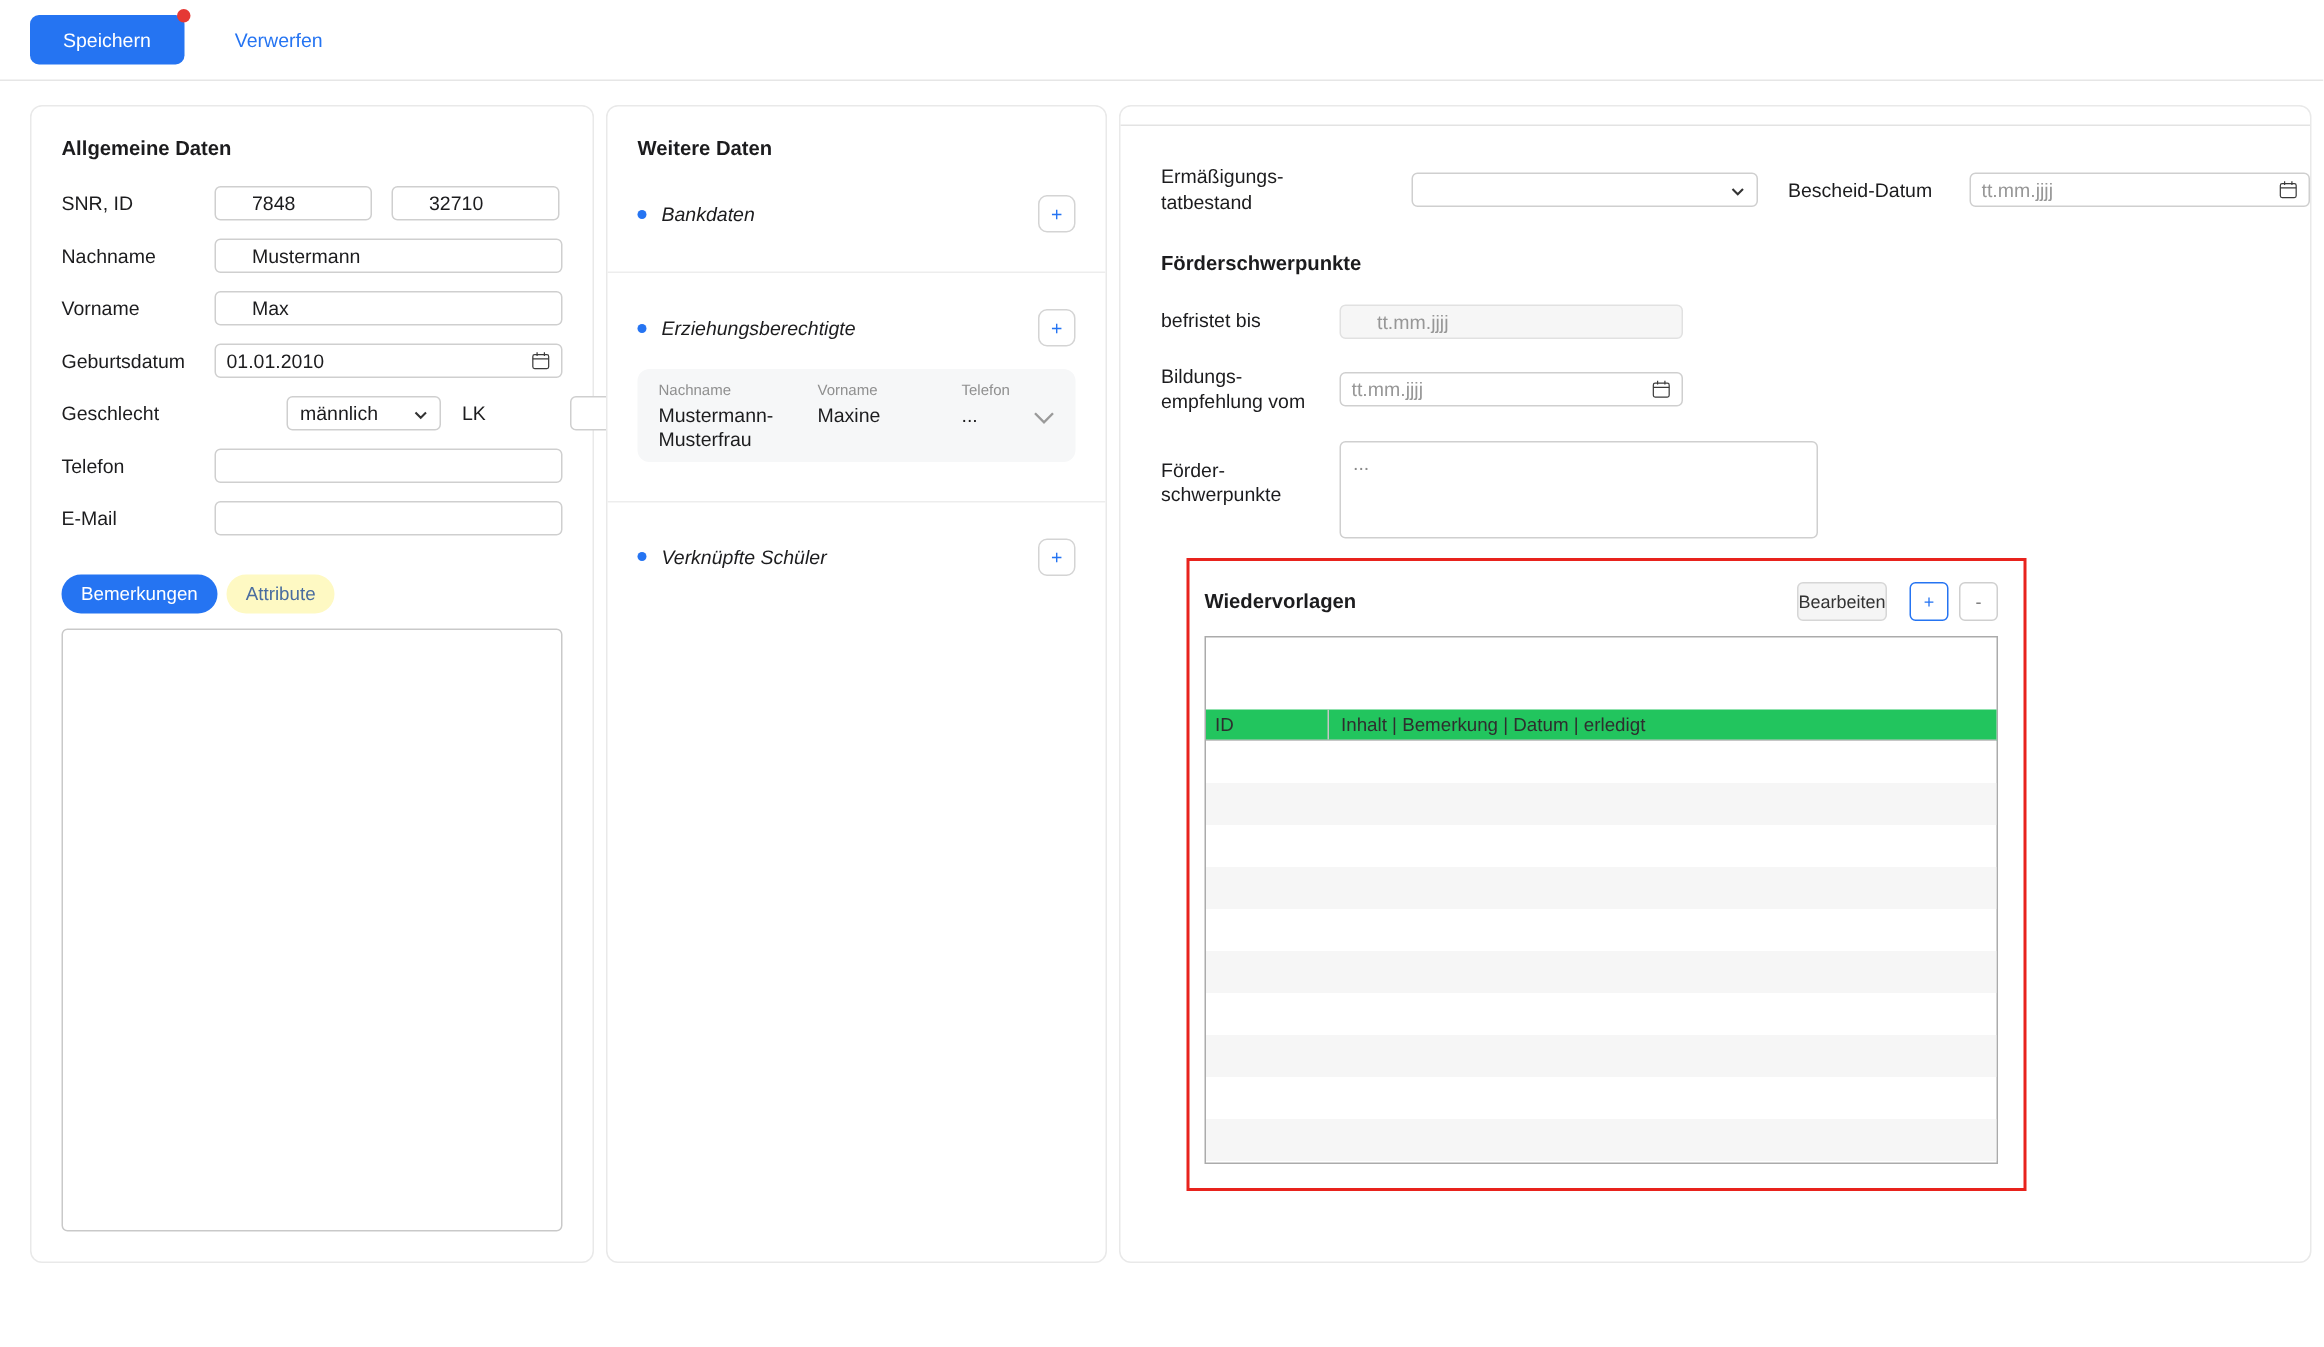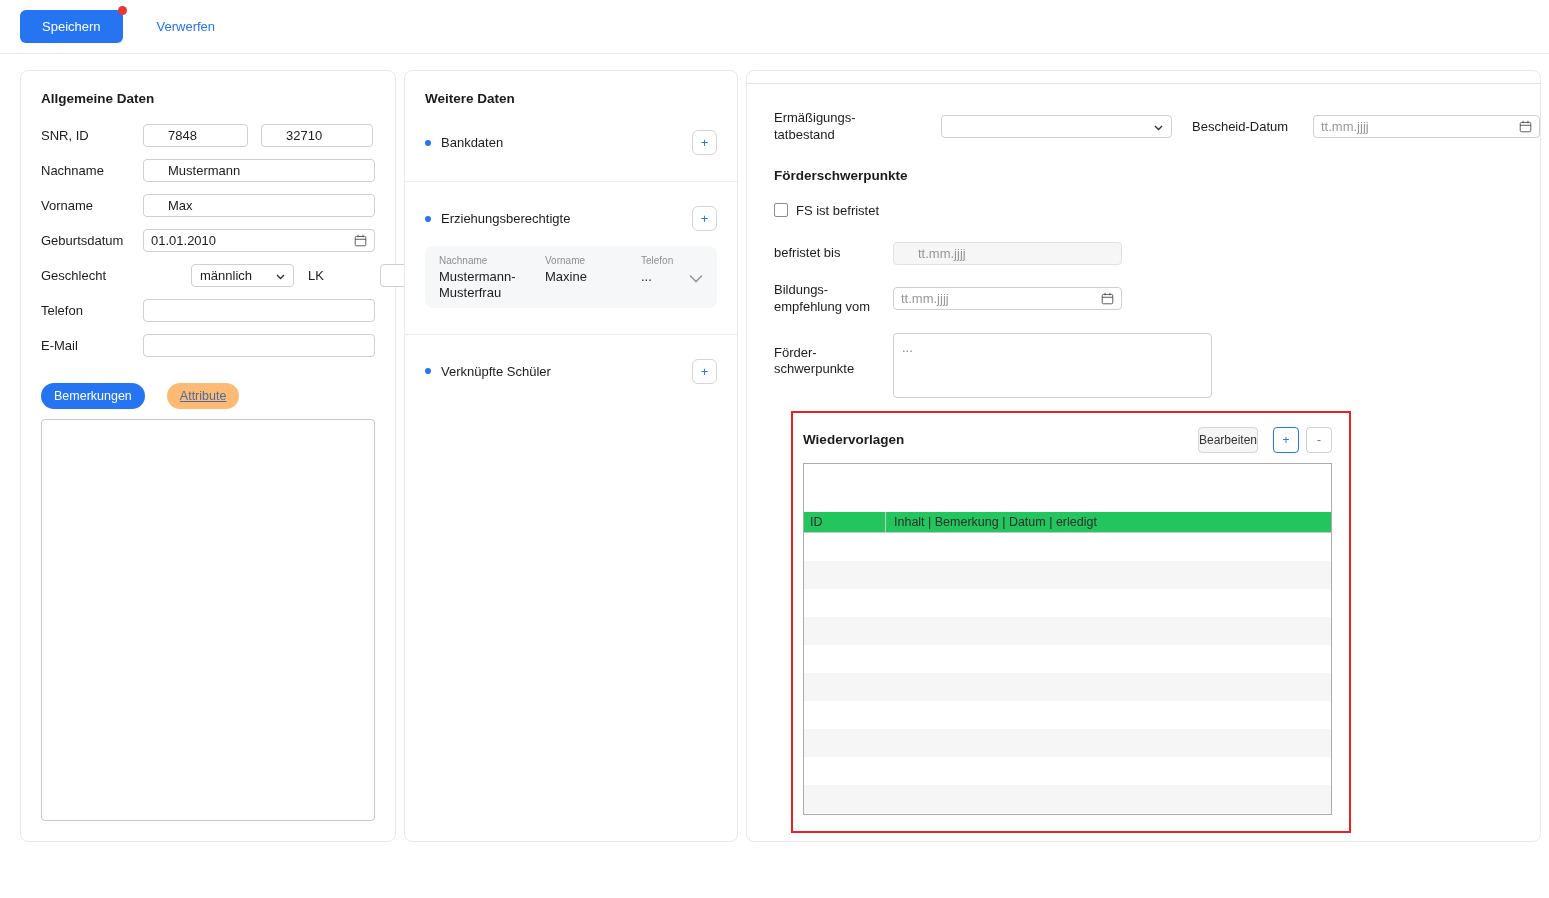--- a/index.html
+++ b/index.html
@@ -51,34 +51,34 @@
   .form-row { display: flex; align-items: center; margin-bottom: 12px; }
   .form-label { width: 102px; flex: none; font-size: 13px; }
   .inputs { flex: 1; display: flex; gap: 13px; align-items: center; }
   .w105 { width: 105px; flex: none; }
   .w112 { width: 112px; flex: none; }
   .w103 { width: 103px; flex: none; }
   .w88  { width: 88px;  flex: none; }
   .grow { flex: 1; }
   .lk-label { font-size: 13px; margin: 0 8px 0 14px; }
 
-  .pill-tabs { display: flex; gap: 22px; margin: 14px 0 10px; }
+  .pill-tabs { display: flex; gap: 6px; margin: 14px 0 10px; }
   .pill { font-size: 12.5px; padding: 6px 13px; border-radius: 14px; cursor: pointer; border: none; font-family: inherit; }
   .pill.active   { background: #2574f2; color: #fff; }
-  .pill.inactive { background: #fdba74; color: #4a6d9f; text-decoration: underline; }
+  .pill.inactive { background: #fef9c3; color: #4a6d9f; }
   .bemerkungen-area { flex: 1; border: 1px solid #c9c9c9; border-radius: 4px; resize: none;
                       font-family: inherit; font-size: 13px; padding: 8px; }
 
   
   .panel-mid .panel-title { padding: 20px 20px 0; }
   .mid-section { padding: 24px 20px 26px; border-bottom: 1px solid #ededed; }
   .mid-section.last { border-bottom: none; }
   .section-head { display: flex; align-items: center; }
   .bullet { width: 6px; height: 6px; border-radius: 50%; background: #2574f2; margin-right: 10px; flex: none; }
-  .section-label { font-size: 13px; flex: 1; }
+  .section-label { font-size: 13px; flex: 1; font-style: italic; }
   .btn-plus { width: 25px; height: 25px; border: 1px solid #d4d4d4; background: #fff; border-radius: 6px;
               color: #2574f2; font-size: 13px; line-height: 1; cursor: pointer; font-family: inherit; flex: none; }
 
   .guardian-card { margin-top: 15px; background: #f6f7f8; border-radius: 8px;
                    padding: 9px 14px 6px; display: flex; align-items: flex-start; }
   .gcol { display: flex; flex-direction: column; }
   .gcol-label { font-size: 10px; color: #8f8f8f; margin-bottom: 3px; }
   .gcol-value { font-size: 13px; line-height: 1.25; }
   .gcol1 { width: 106px; }
   .gcol1 .gcol-value { max-height: 33px; overflow: hidden; }
@@ -295,24 +295,20 @@
                   <line x1="1.5" y1="6.5" x2="14.5" y2="6.5" stroke="#3a3a3a"></line>
                   <line x1="5" y1="1" x2="5" y2="4" stroke="#3a3a3a"></line>
                   <line x1="11" y1="1" x2="11" y2="4" stroke="#3a3a3a"></line>
                 </svg>
             </span>
           </span>
         </div>
 
         <div class="rheading">Förderschwerpunkte</div>
 
-        <div class="checkrow">
-          <span class="checkbox"></span>
-          <span class="checklabel">FS ist befristet</span>
-        </div>
 
         <div class="rrow">
           <span class="rlabel">befristet bis</span>
           <input class="tb tb-disabled w229" placeholder="tt.mm.jjjj" style="">
         </div>
 
         <div class="rrow">
           <span class="rlabel">Bildungs-
 empfehlung vom</span>
           <span class="input-box w229">

